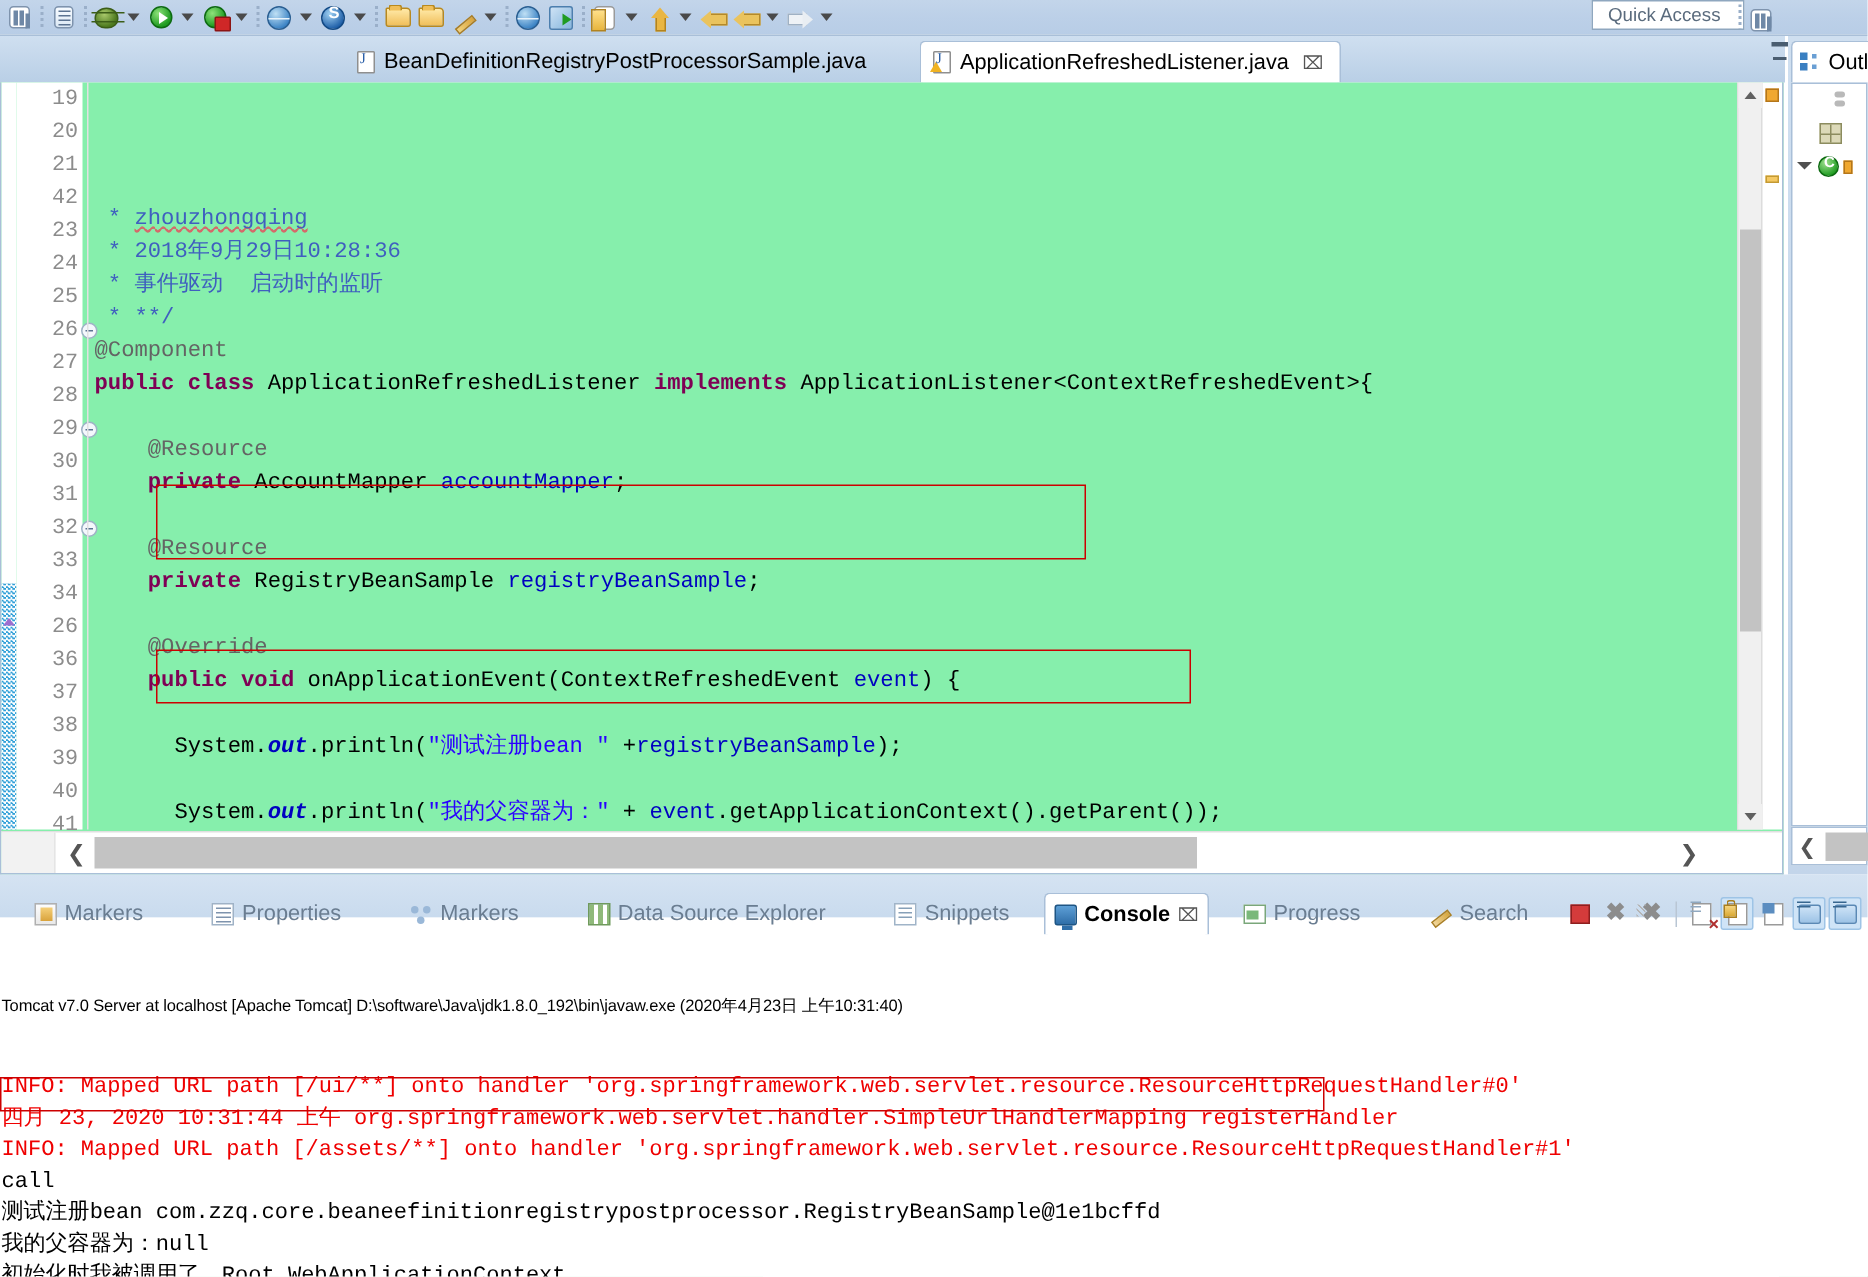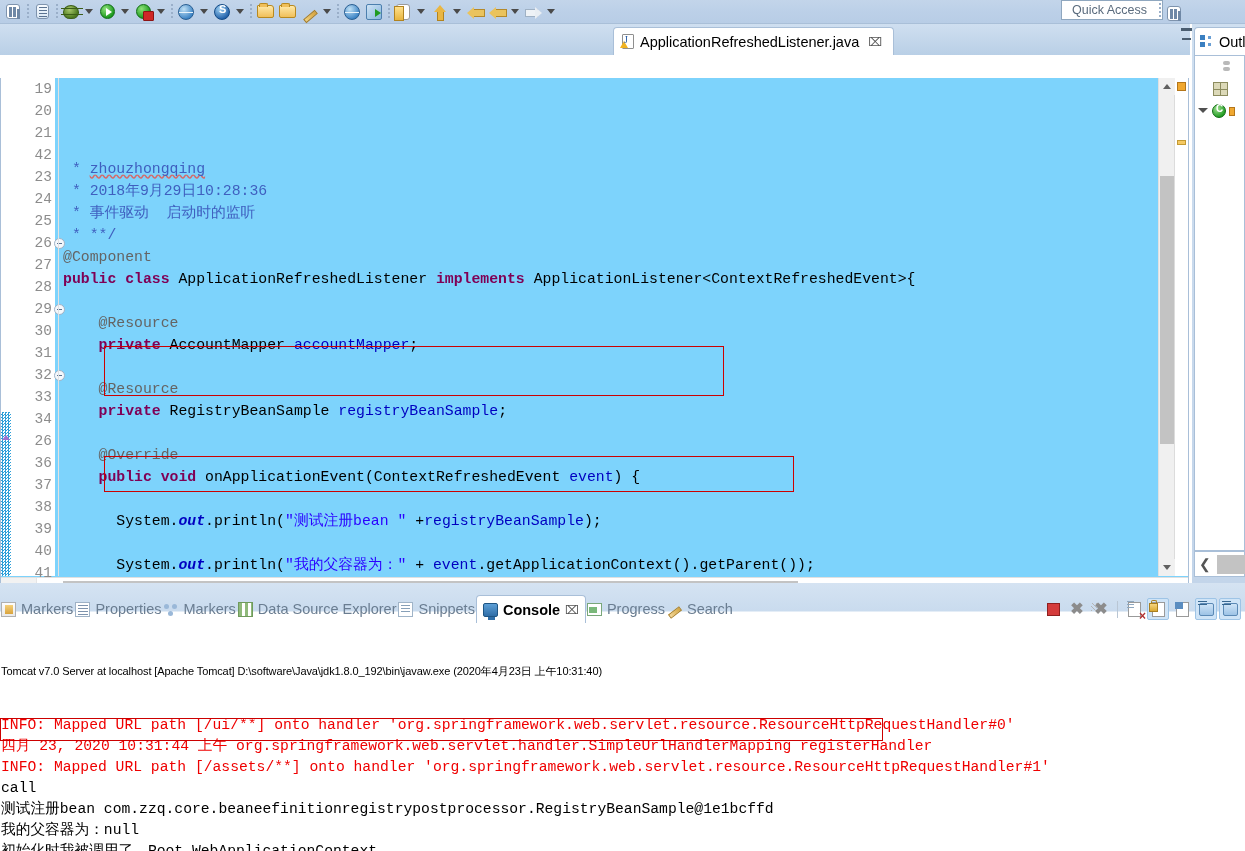--- a/index.html
+++ b/index.html
@@ -128,21 +128,21 @@
 
   #tabminmax { position:absolute; right:12px; top:28px; width:52px; height:16px; display:flex; gap:8px; align-items:center; }
   .min-btn { width:12px; height:10px; position:relative; }
   .min-btn::after{content:"";position:absolute;left:1px;bottom:1px;width:9px;height:2px;background:#4a5d70;}
   .max-btn { width:13px; height:12px; border:1.5px solid #4a5d70; }
   .max-btn::after{content:"";position:absolute;left:0;top:0;width:100%;height:3px;background:#4a5d70;}
 
   
   #editor {
     position:absolute; left:0; top:55px; width:1189px; height:528px;
-    background:#7dd3fc; border:1px solid #a9bfd8; border-top:none;margin-top:23px;
+    background:#86efac; border:1px solid #a9bfd8; border-top:none;
   }
   #annobar {
     position:absolute; left:0; top:0; width:10px; height:498px;
     background:#fff;
   }
   .anno-blue {
     position:absolute; left:0; width:10px;
     background-image: repeating-conic-gradient(#2f9fd8 0% 25%, #ffffff 0% 50%);
     background-size: 3px 3px;
   }
@@ -248,21 +248,21 @@
 
   
   #bottom {
     position:absolute; left:0; top:583px; width:1245px; height:268px;
     background: linear-gradient(to bottom,#d5e3f2,#c9dbee 28px, #ffffff 29px);
   }
   #btabs {
     position:absolute; left:0; top:12px; height:28px; display:flex; align-items:center;
     font-size:14.5px;
   }
-  .btab { display:flex; align-items:center; gap:5px; padding:0 1px; height:26px; color:#6a7d91; }
+  .btab { display:flex; align-items:center; gap:5px; padding:0 23px; height:26px; color:#6a7d91; }
   .btab.active {
     color:#000; font-weight:bold; background:#fff;
     border:1px solid #a9bfd8; border-bottom:none; border-radius:4px 4px 0 0;
     padding:0 6px; height:28px; margin-top:0px;
   }
   .btab .bclose{font-size:12px;color:#555;font-weight:normal;}
   .bi { width:15px; height:15px; position:relative; flex:0 0 auto; }
   .bi-markers{background:linear-gradient(to bottom,#fdfdfd,#e9e9e9);border:1px solid #b0b0b0;}
   .bi-markers::after{content:"";position:absolute;left:3px;top:2px;width:8px;height:9px;
     background:linear-gradient(to bottom,#f5d07a,#d9a33c);}
@@ -435,20 +435,24 @@
 <div id="tb-right-seps">
   <div class="tb-sep"></div>
   <div class="tb-item">
       <span class="tb-icon">
         <span class="ic ic-bars"></span>
       </span>
     </div>
 </div>
 
 <div id="tabrow">
+  <div class="etab inactive" style="left:230px;width:380px;">
+    <span class="javaicon"></span>
+    <span>BeanDefinitionRegistryPostProcessorSample.java</span>
+  </div>
   <div class="etab active" style="left:613px;width:281px;">
     <span class="javaicon warn"></span>
     <span>ApplicationRefreshedListener.java</span>
     <span class="tabclose">⌧</span>
   </div>
 </div>
 <div id="tabminmax">
   <span class="min-btn"></span>
   <span class="max-btn"></span>
 </div>

